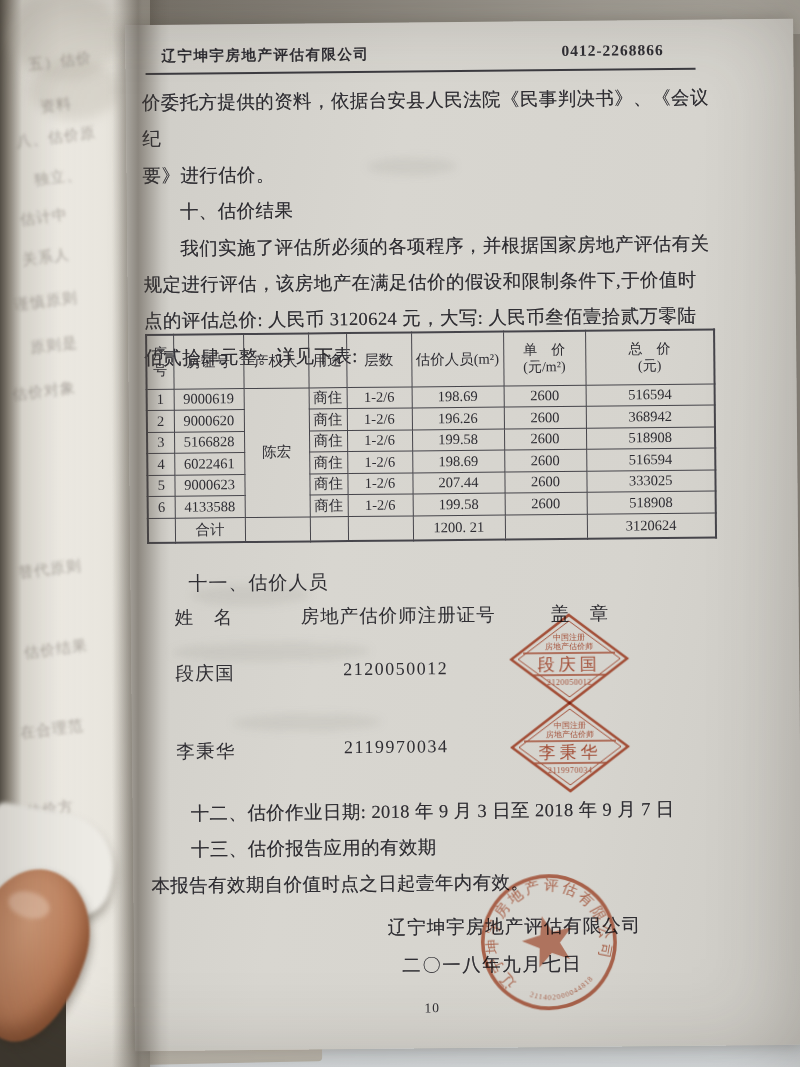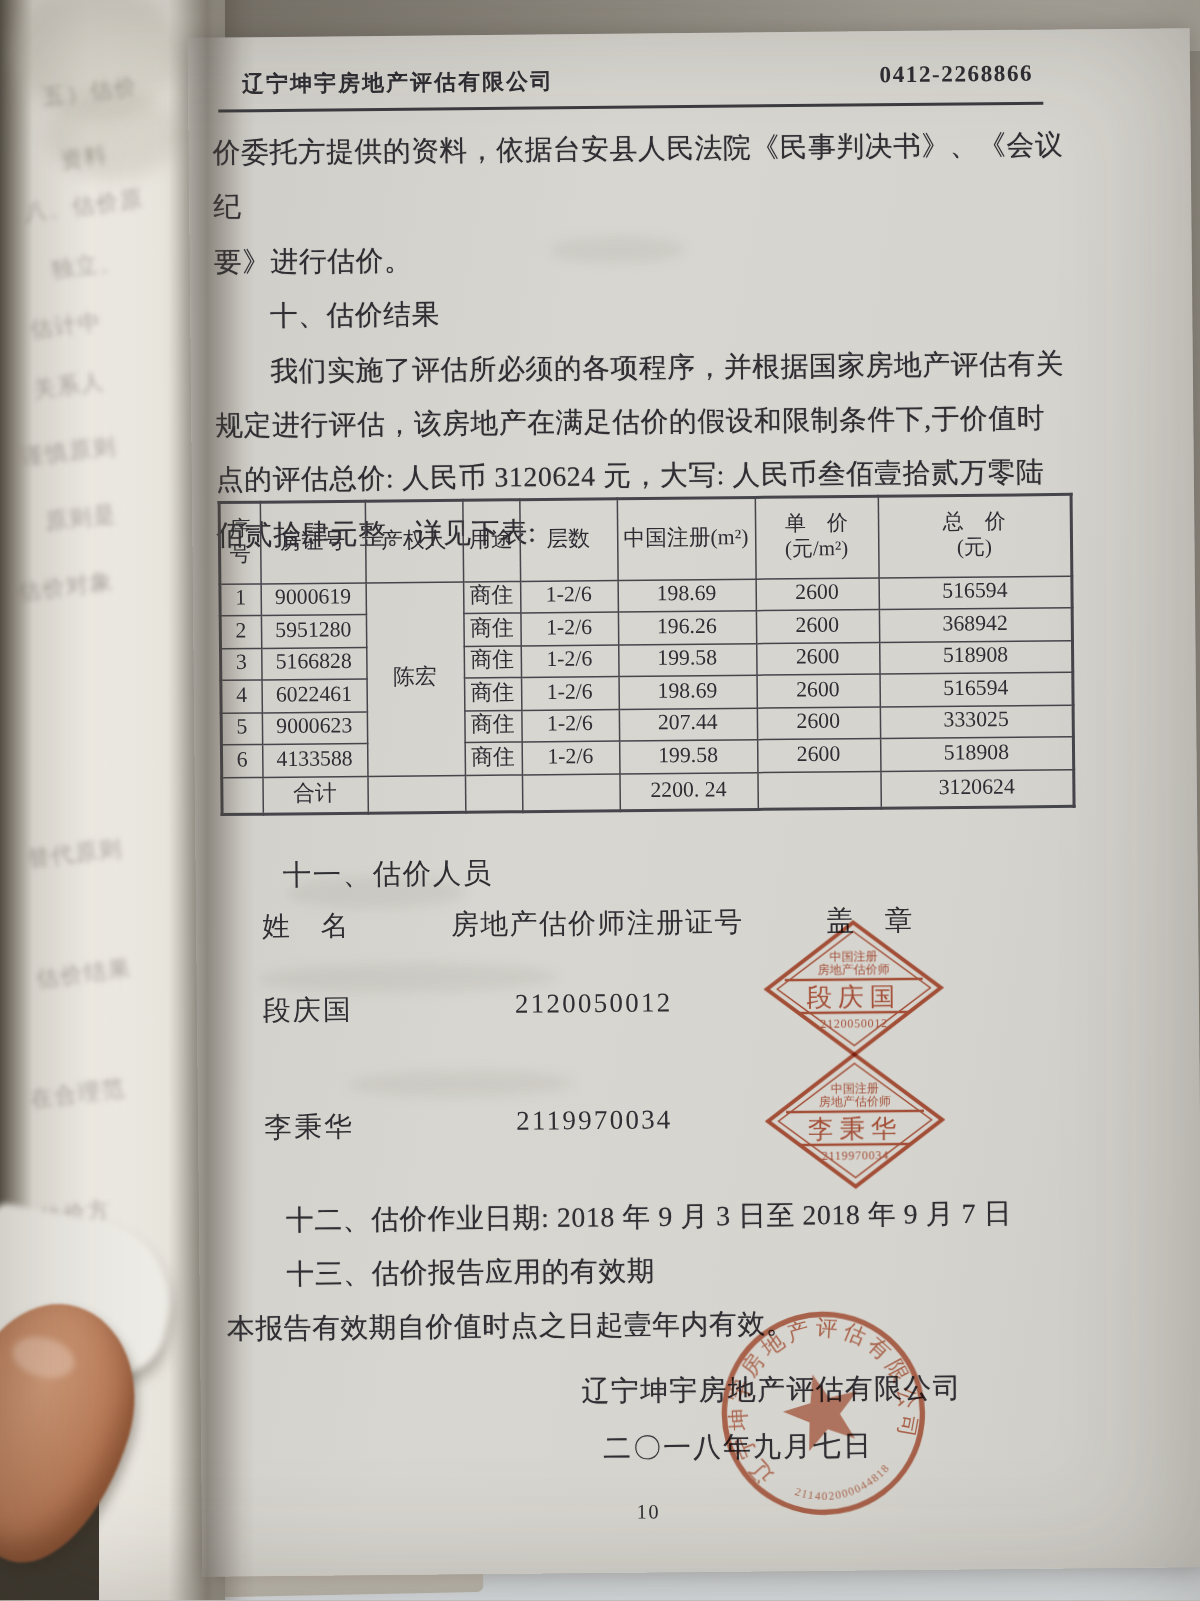--- a/index.html
+++ b/index.html
@@ -20,21 +20,21 @@
   .bleed{position:absolute;font-size:15px;color:rgba(118,112,104,.55);filter:blur(1.6px);
     letter-spacing:1px;transform:rotate(-7deg);white-space:nowrap;}
   .gutter-shadow{left:112px;top:0;width:58px;height:1067px;z-index:3;pointer-events:none;
     background:linear-gradient(to right,rgba(72,64,54,0),rgba(72,64,54,.5) 45%,rgba(72,64,54,.08) 85%,rgba(72,64,54,0));}
   
   .page{left:130px;top:22px;width:668px;height:1026px;z-index:2;transform:rotate(-.55deg);
     background:linear-gradient(100deg,#cfcdc7,#d8d6d0 35%,#d6d4ce 70%,#cccac4);
     box-shadow:0 0 18px rgba(60,55,45,.35);color:#2f2e33;}
   .page .smudge{position:absolute;background:rgba(105,104,100,.1);filter:blur(4px);border-radius:50%;}
   .hdr-co{left:36px;top:22px;font-weight:bold;font-size:14.5px;letter-spacing:1.5px;}
-  .hdr-tel{left:436px;top:21px;font-weight:bold;font-size:15.5px;letter-spacing:1px;margin-left:25px;}
+  .hdr-tel{left:436px;top:21px;font-weight:bold;font-size:15.5px;letter-spacing:1px;}
   .hdr-rule{left:20px;top:48px;width:550px;height:2px;background:#3c3b40;}
   .bodyblock{left:16px;top:60px;width:568px;font-size:18.5px;line-height:36.4px;letter-spacing:.4px;
     text-shadow:0 0 .6px rgba(45,44,50,.55);}
   .ind{text-indent:2em;}
   
   .vtable{position:absolute;left:17px;top:309px;border-collapse:collapse;table-layout:fixed;
     font-size:14.5px;color:#2e2d33;}
   .vtable td,.vtable th{border:1px solid #46454b;text-align:center;vertical-align:middle;
     font-weight:normal;padding:0;line-height:1.2;}
   .vtable{border:2px solid #46454b;}
@@ -126,21 +126,21 @@
       <tbody>
           <tr style="height:54px">
         <th class="h2l">
           <div>序</div>
           <div>号</div>
         </th>
         <th>房证号</th>
         <th>产权人</th>
         <th>用途</th>
         <th>层数</th>
-        <th>中国注册(m²)</th>
+        <th>估价人员(m²)</th>
         <th class="h2l">
           <div>单　价</div>
           <div>(元/m²)</div>
         </th>
         <th class="h2l">
           <div>总　价</div>
           <div>(元)</div>
         </th>
       </tr>
       <tr style="height:21.5px">
@@ -148,21 +148,21 @@
         <td>9000619</td>
         <td rowspan="6">陈宏</td>
         <td>商住</td>
         <td>1-2/6</td>
         <td>198.69</td>
         <td>2600</td>
         <td>516594</td>
       </tr>
       <tr style="height:21.5px">
         <td>2</td>
-        <td>5951280</td>
+        <td>9000620</td>
         <td>商住</td>
         <td>1-2/6</td>
         <td>196.26</td>
         <td>2600</td>
         <td>368942</td>
       </tr>
       <tr style="height:21.5px">
         <td>3</td>
         <td>5166828</td>
         <td>商住</td>
@@ -197,21 +197,21 @@
         <td>199.58</td>
         <td>2600</td>
         <td>518908</td>
       </tr>
       <tr style="height:25px">
         <td></td>
         <td>合计</td>
         <td></td>
         <td></td>
         <td></td>
-        <td>2200. 24</td>
+        <td>1200. 21</td>
         <td></td>
         <td>3120624</td>
       </tr>
     </tbody>
       </table>
 
     <div class="abs s11-title">十一、估价人员</div>
     <div class="cols-row">
       <span style="left:44px;top:580px;">姓　名</span>
       <span style="left:170px;top:580px;">房地产估价师注册证号</span>

